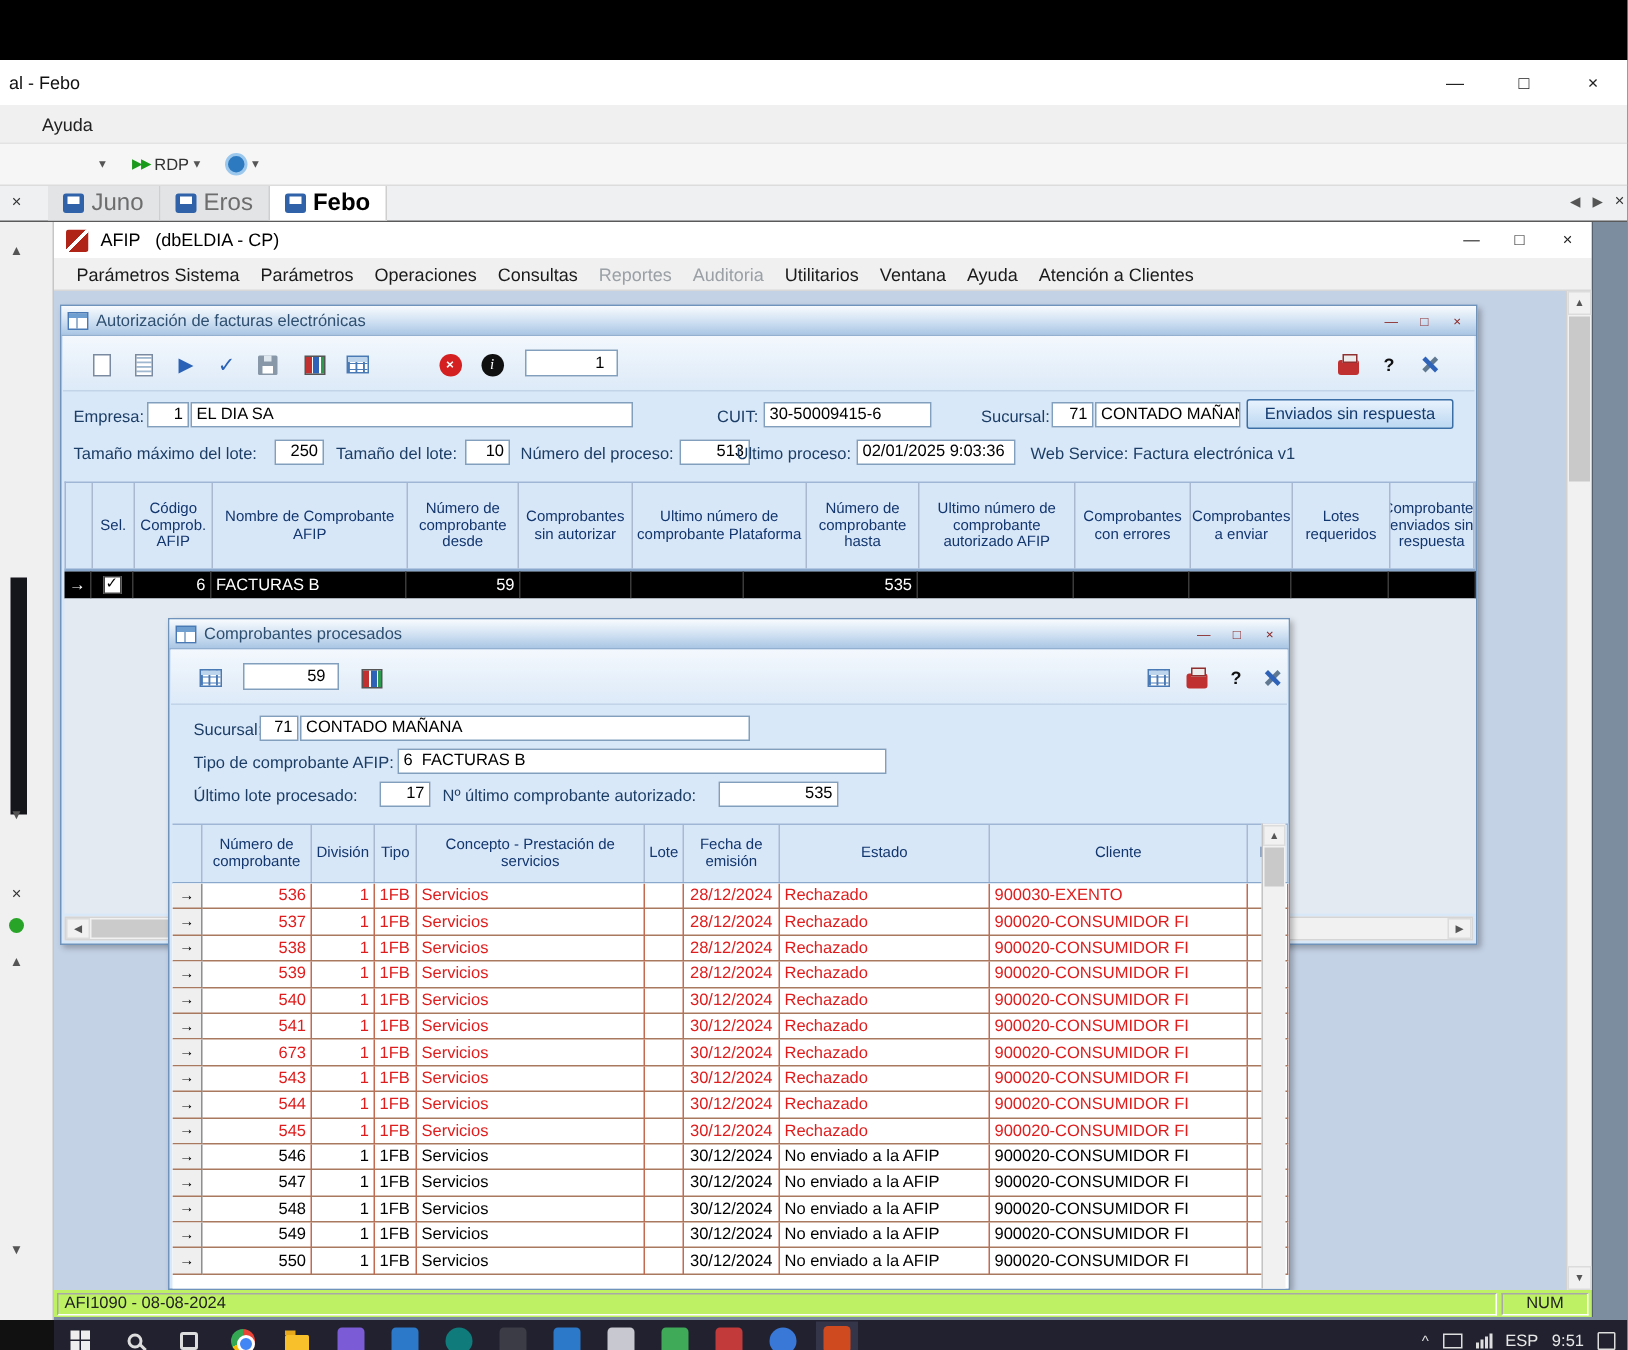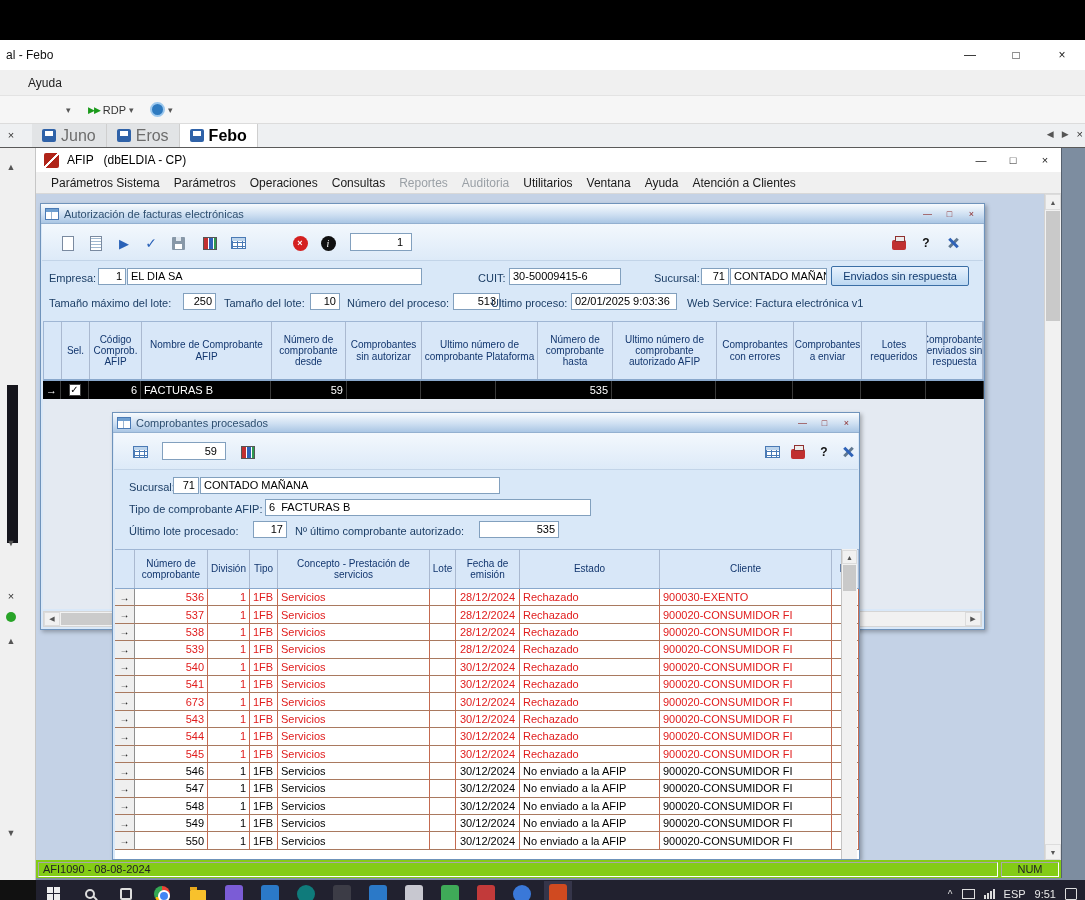--- a/index.html
+++ b/index.html
@@ -137,21 +137,21 @@
   .pg-row.err { color:#e01c1c; }
   .pg-row .c { border-right:1px solid #c46a50; border-bottom:1px solid #a9795f; padding:0 3px; display:flex; align-items:center; overflow:hidden; white-space:nowrap; }
   .pg-row .c.cw-gut { background:#efefef; border-right:1px solid #8f8f8f; color:#000; justify-content:center; font-size:10px; }
   .pg-row .c.cw-num, .pg-row .c.cw-div { justify-content:flex-end; }
   .pg-row .c.cw-fecha { justify-content:center; }
   .vsb2 { position:absolute; right:2px; top:136px; bottom:0; width:16px; background:#f1f1f1; border-left:1px solid #c4c4c4; }
   .vsb2 .up { position:absolute; top:1px; left:0; width:15px; height:14px; }
   .vsb2 .thumb { position:absolute; top:16px; left:1px; width:13px; height:26px; background:#c9c9c9; }
 
   
-  .afip-status { position:absolute; left:0; top:712px; width:100%; height:18px; background:#84cc16; display:flex; align-items:center; padding:0 2px; gap:3px; }
+  .afip-status { position:absolute; left:0; top:712px; width:100%; height:18px; background:#bef264; display:flex; align-items:center; padding:0 2px; gap:3px; }
   .st-panel { height:15px; border:1px solid #a8a8a8; border-right-color:#fff; border-bottom-color:#fff; font-size:11px; color:#222; padding:0 4px; display:flex; align-items:center; }
   .st-left { flex:1; }
   .st-num { width:58px; justify-content:center; }
 
   
   .tb-inner { left:36px; top:840px; width:1049px; height:28px; background:#21212f; display:flex; align-items:center; }
   .tb-outer { left:0; top:868px; width:1085px; height:32px; background:#15151e; display:flex; align-items:center; }
   .ti { width:28px; height:26px; margin:0 4px; display:flex; align-items:center; justify-content:center; }
   .ti.active-inner { background:#35354a; border-bottom:2px solid #e07030; }
   .ti.active-outer { background:#2a2a3c; border-bottom:2px solid #4a90e0; }

